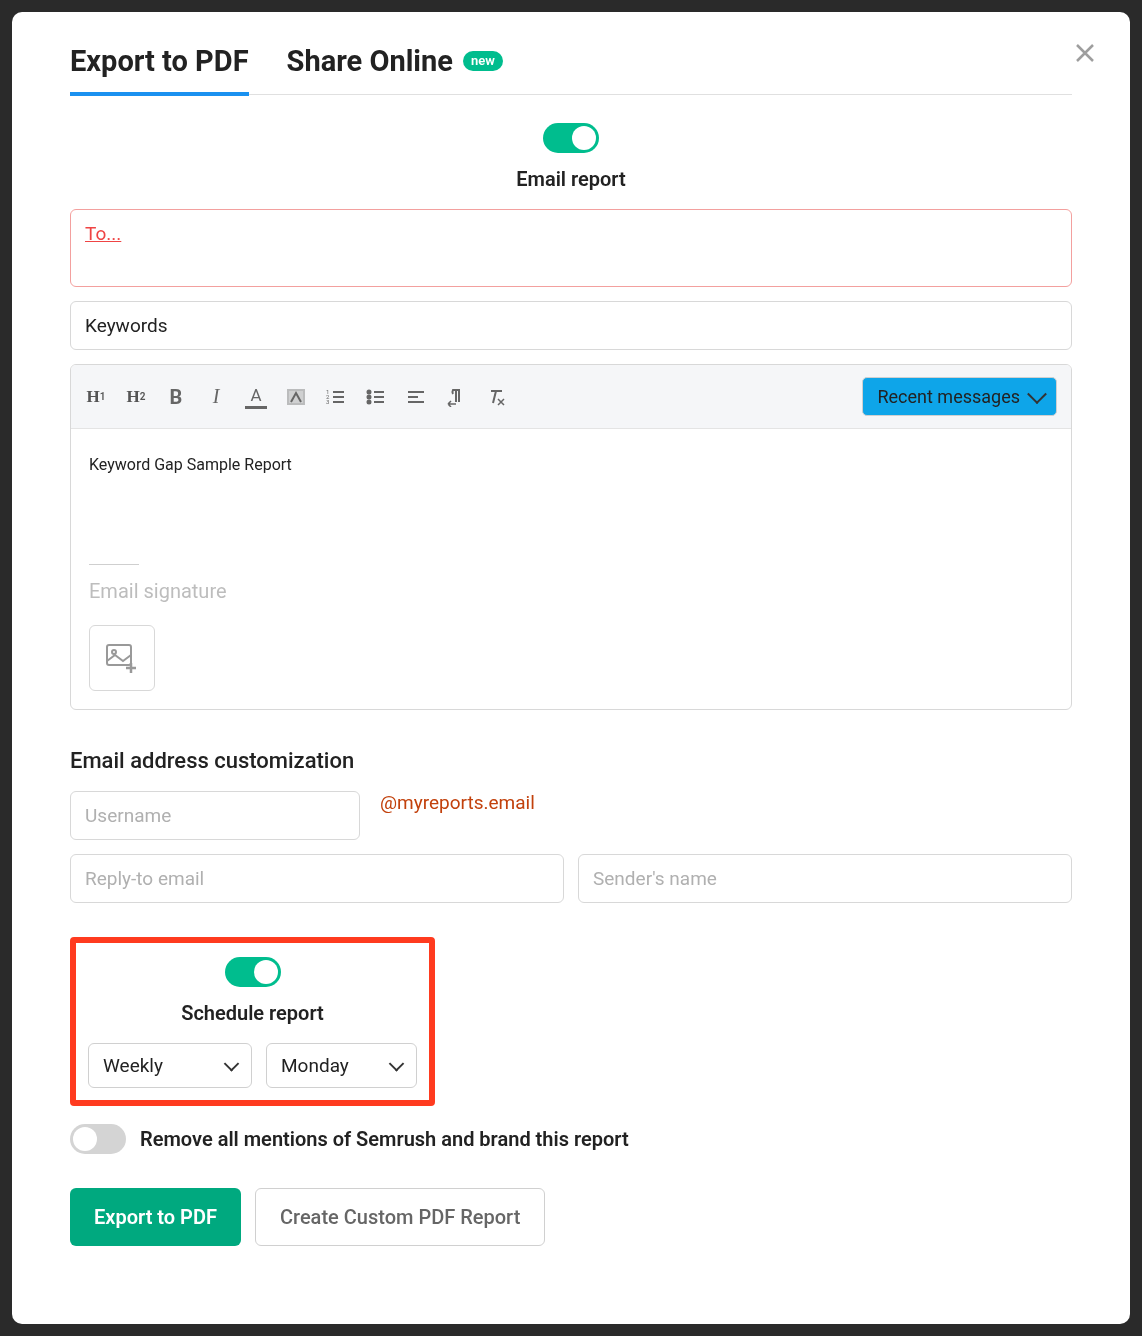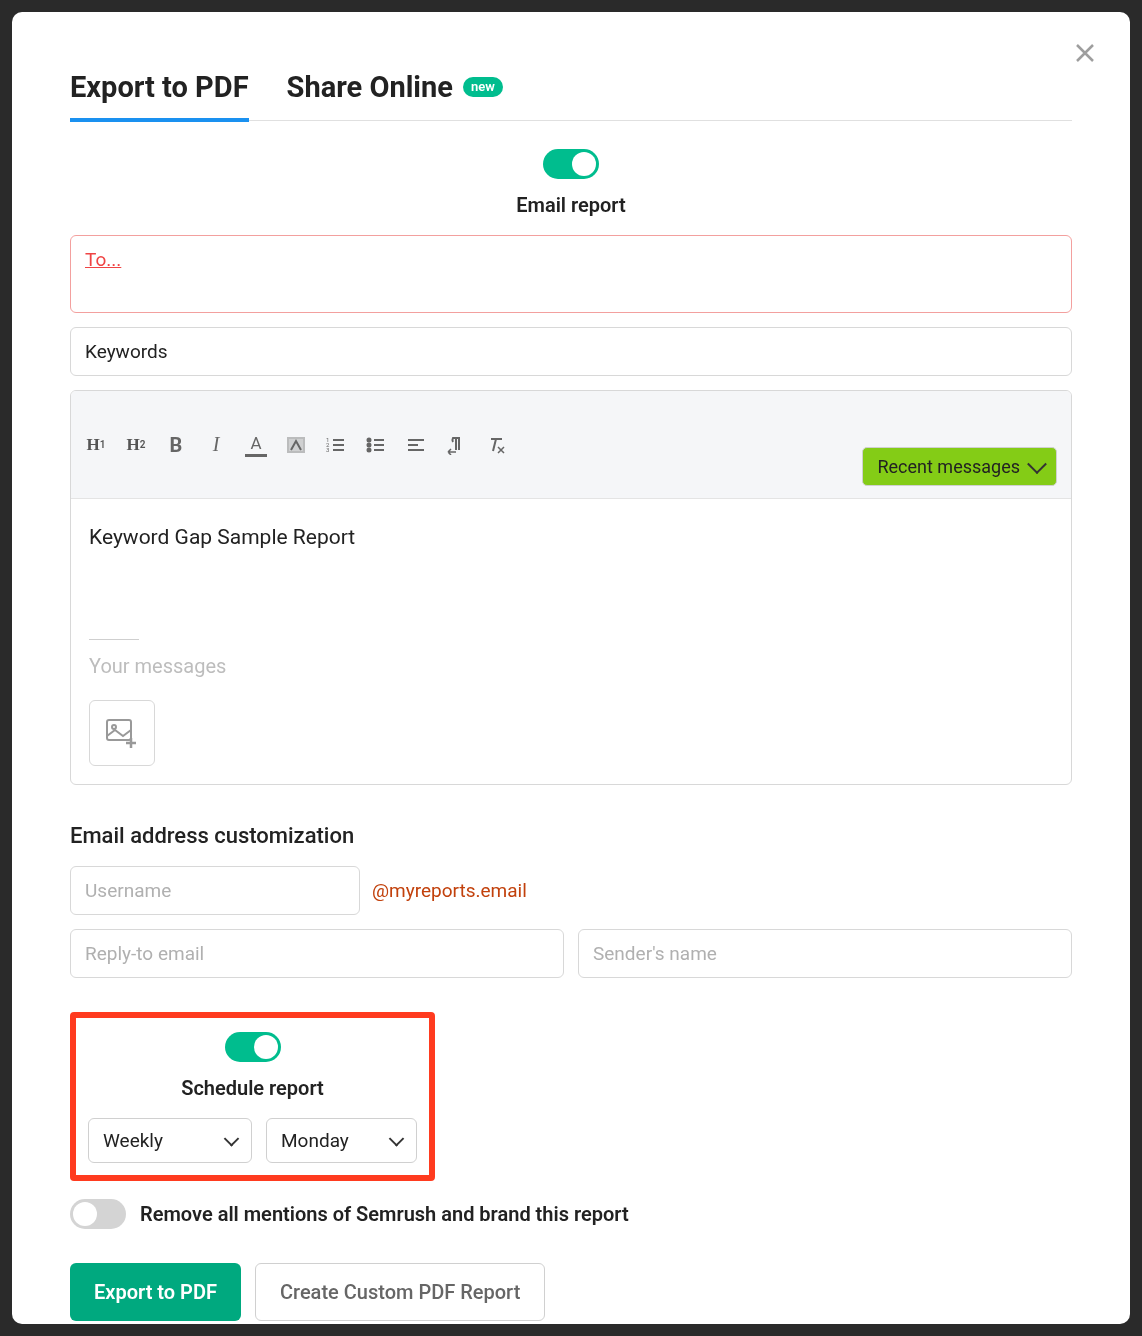--- a/index.html
+++ b/index.html
@@ -10,21 +10,21 @@
       height: 1336px;
       position: relative;
       padding: 12px;
     }
 
     .modal {
       background: #fff;
       border-radius: 10px;
       width: 100%;
       height: 100%;
-      padding: 58px 58px;
+      padding: 32px 58px;
       position: relative;
       overflow: hidden;
     }
 
     .close-btn {
       position: absolute;
       top: 26px;
       right: 30px;
       width: 30px;
       height: 30px;
@@ -163,29 +163,28 @@
       height: 24px;
     }
 
     .tbtn svg { stroke: currentColor; fill: none; stroke-width: 2; }
 
     .h1-btn, .h2-btn { font-weight: 600; font-size: 17px; color: #555; font-family: serif; }
     .h1-btn sub, .h2-btn sub { font-size: 10px; }
 
     .recent-select {
       margin-left: auto;
-      background: #84cc16;
+      background: #0ea5e9;
       border: 1px solid #d0d0d0;
       border-radius: 5px;
       padding: 8px 36px 8px 14px;
       font-size: 18px;
       color: #222;
       cursor: pointer;
       position: relative;
-      margin-top: 44px;
     }
 
     .recent-select::after {
       content: "";
       position: absolute;
       right: 12px;
       top: 50%;
       transform: translateY(-50%);
       width: 12px;
       height: 12px;
@@ -194,21 +193,21 @@
       border-bottom: 2px solid #333;
       transform: translateY(-70%) rotate(45deg);
     }
 
     .editor-body {
       padding: 26px 18px 18px;
       min-height: 280px;
     }
 
     .editor-text {
-      font-size: 21px;
+      font-size: 16px;
       color: #222;
       margin-bottom: 90px;
     }
 
     .sig-line {
       width: 50px;
       height: 1px;
       background: #cfcfcf;
       margin-bottom: 14px;
     }
@@ -232,22 +231,22 @@
 
     .section-title {
       font-size: 22px;
       font-weight: 500;
       color: #222;
       margin-bottom: 18px;
     }
 
     .username-row {
       display: flex;
-      align-items: center;
-      gap: 12px;
+      align-items: flex-start;
+      gap: 20px;
       margin-bottom: 14px;
     }
 
     .username-input { width: 290px; }
 
     .domain-text { font-size: 19px; color: #c2410c; }
 
     .two-col {
       display: flex;
       gap: 14px;
@@ -405,21 +404,21 @@
             <path d="M12 12 L18 18 M18 12 L12 18" stroke-width="1.5"></path>
           </svg>
       </span>
       <div class="recent-select">
         <span>Recent messages</span>
       </div>
     </div>
     <div class="editor-body">
       <div class="editor-text">Keyword Gap Sample Report</div>
       <div class="sig-line"></div>
-      <div class="sig-placeholder">Your messages</div>
+      <div class="sig-placeholder">Email signature</div>
       <div class="img-add">
         <svg width="34" height="30" viewBox="0 0 34 30" stroke="#999" stroke-width="2" fill="none">
             <rect x="2" y="2" width="24" height="20" rx="2"></rect>
             <circle cx="9" cy="9" r="2"></circle>
             <path d="M2 18 L10 12 L18 18 L26 12"></path>
             <path d="M26 20 V30 M21 25 H31" stroke-width="2.5"></path>
           </svg>
       </div>
     </div>
   </div>

